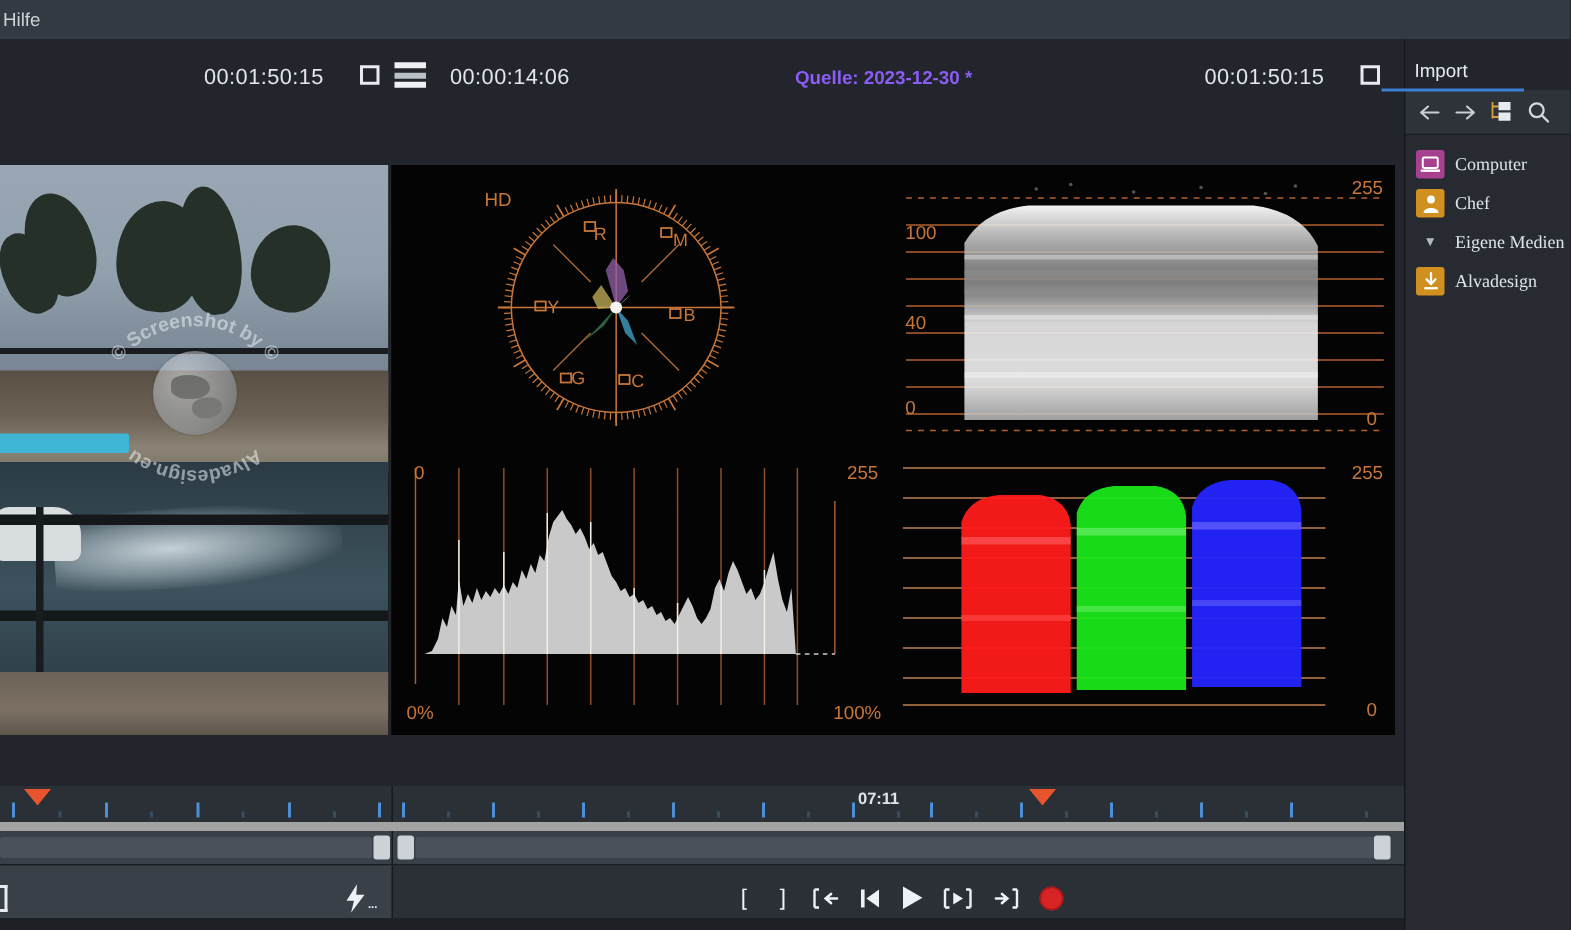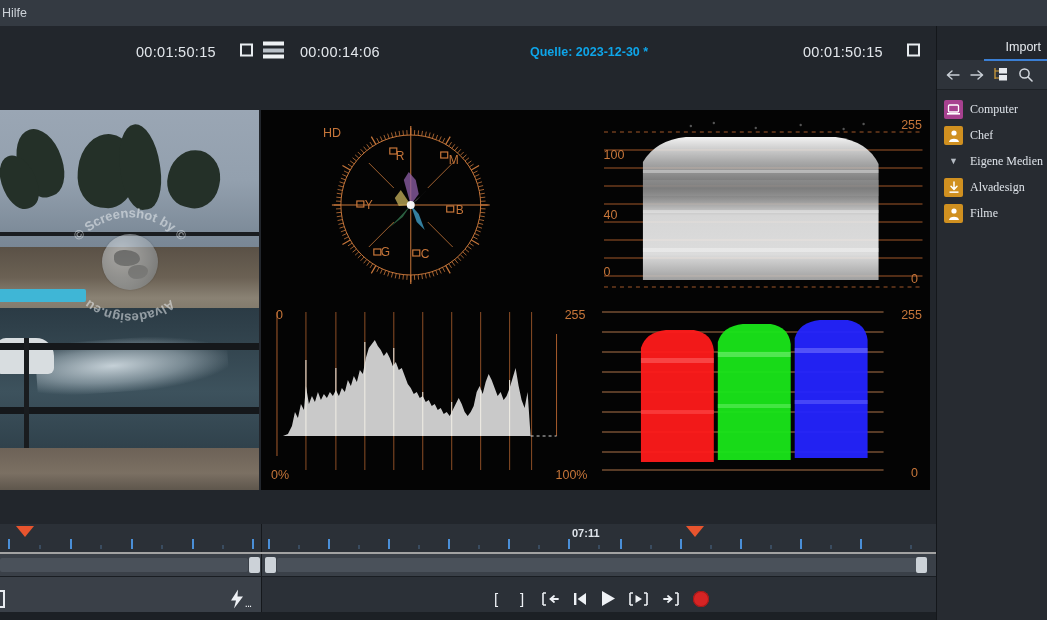--- a/index.html
+++ b/index.html
@@ -34,21 +34,21 @@
   }
   .tb-tc {
     font-size: 14.5px; color: #e3e7ec; letter-spacing: .3px;
     font-family: "Liberation Sans", sans-serif;
   }
   .tc-left   { position: absolute; left: 136px;  top: 54%; transform: translateY(-50%); }
   .tc-mid    { position: absolute; left: 300px;  top: 54%; transform: translateY(-50%); }
   .tc-right  { position: absolute; left: 803px;  top: 54%; transform: translateY(-50%); }
   .src-label {
     position: absolute; left: 530px; top: 54%; transform: translateY(-50%);
-    font-size: 12.5px; font-weight: bold; color: #0ea5e9;
+    font-size: 12.5px; font-weight: bold; color: #8b5cf6;
   }
   .icon-sq {
     position: absolute; top: 50%; transform: translateY(-50%);
     width: 13px; height: 13px; border: 2px solid #e8ecf0; background: transparent;
   }
   .icon-sq.a { left: 240px; }
   .icon-sq.b { left: 907px; }
   .icon-burger {
     position: absolute; left: 263px; top: 50%; transform: translateY(-50%);
     width: 21px; height: 17px;
@@ -57,21 +57,21 @@
   .icon-burger i { display: block; height: 4px; background: #eef1f4; }
   .icon-burger i.mid { background: #b9c0c8; }
 
   
   .rightpanel {
     position: absolute; right: 0; top: 26px; width: 111px; height: 594px;
     background: #272b31; border-left: 1px solid #14171b;
   }
   .tabbar {
     height: 34px; background: #22262c; display: flex; align-items: flex-end;
-    justify-content: flex-end; position: relative;
+    justify-content: flex-start; position: relative;
   }
   .tab {
     font-size: 12.5px; color: #e7ebf0; padding: 0 6px 6px 6px; position: relative;
   }
   .tab::after {
     content: ""; position: absolute; left: -16px; right: -32px; bottom: -1px;
     height: 2px; background: #3b7fd4;
   }
   .navbar {
     height: 30px; background: #2e333a; display: flex; align-items: center;
@@ -184,21 +184,21 @@
     font-family: "Liberation Sans", sans-serif; pointer-events: none;
   }
 
   
   .tl-wrap {
     position: absolute; left: 0; top: 524px; width: 936px; height: 96px;
     background: #22262c;
   }
   .tl-top {
     position: relative; height: 30px; background: #2b3037;
-    border-bottom: 2px solid #a3a3a3; display: flex;
+    border-bottom: 6px solid #a3a3a3; display: flex;
   }
   .tl-half {
     position: relative; height: 100%; overflow: hidden;
   }
   .tl-half.l { width: 262px; border-right: 1px solid #15181c; }
   .tl-half.r { flex: 1; }
   .tick { position: absolute; bottom: 3px; width: 2px; background: #4a8fd8; }
   .tick.maj { height: 10px; }
   .tick.min { height: 4px; background: #3a4c60; }
   .playhead {
@@ -786,26 +786,17 @@
       <div class="titem">
         <span class="ficon" style="background:#d09020">
           <svg width="12" height="13" viewBox="0 0 12 13">
               <path d="M6,1 L6,7.6 M3,5.2 L6,8.4 L9,5.2" stroke="#fff" stroke-width="1.5" fill="none" stroke-linecap="round" stroke-linejoin="round"></path>
               <rect x="1.5" y="10.4" width="9" height="1.5" fill="#fff"></rect>
             </svg>
         </span>
         <span class="lbl">Alvadesign</span>
       </div>
 
-      <div class="titem">
-        <span class="ficon" style="background:#d09020">
-          <svg width="12" height="13" viewBox="0 0 12 13">
-              <circle cx="6" cy="4" r="2.6" fill="#fff"></circle>
-              <path d="M1,13 C1,8.5 11,8.5 11,13 Z" fill="#fff"></path>
-            </svg>
-        </span>
-        <span class="lbl">Filme</span>
-      </div>
 
     </div>
   </div>
 
 </div>
 
 </body></html>

